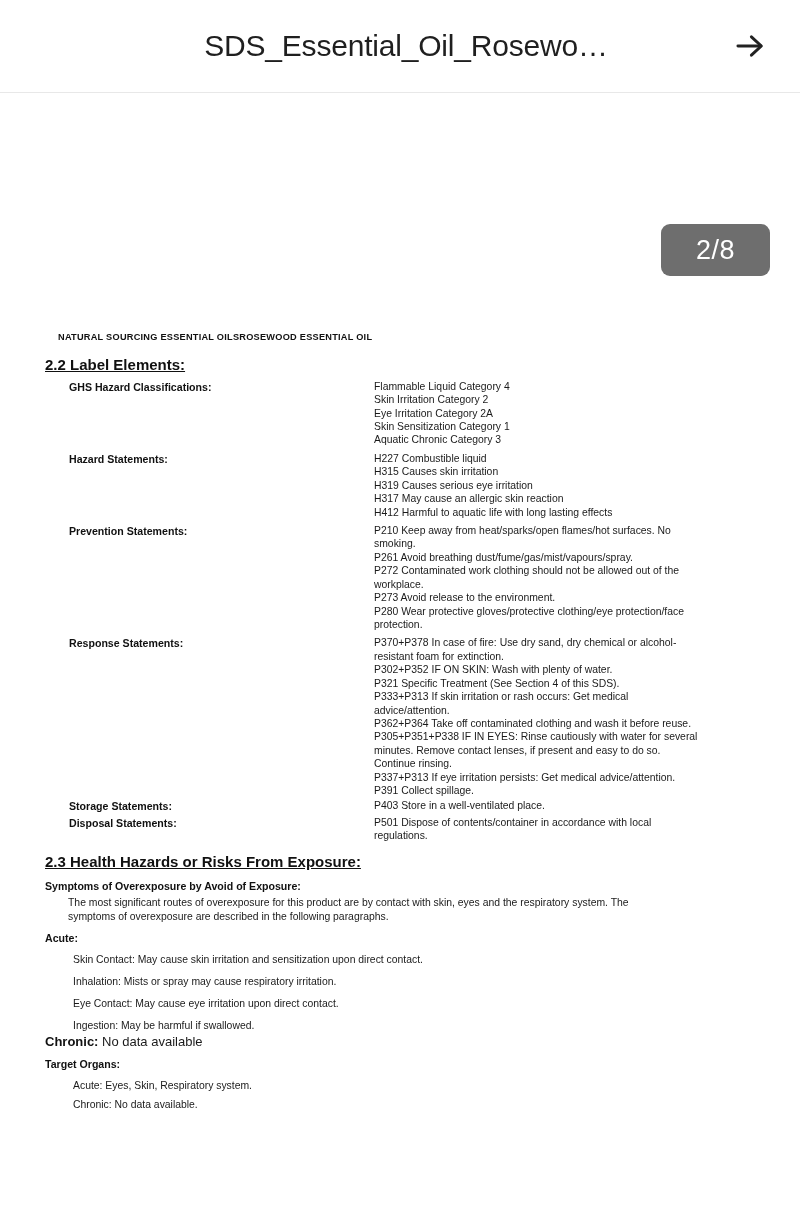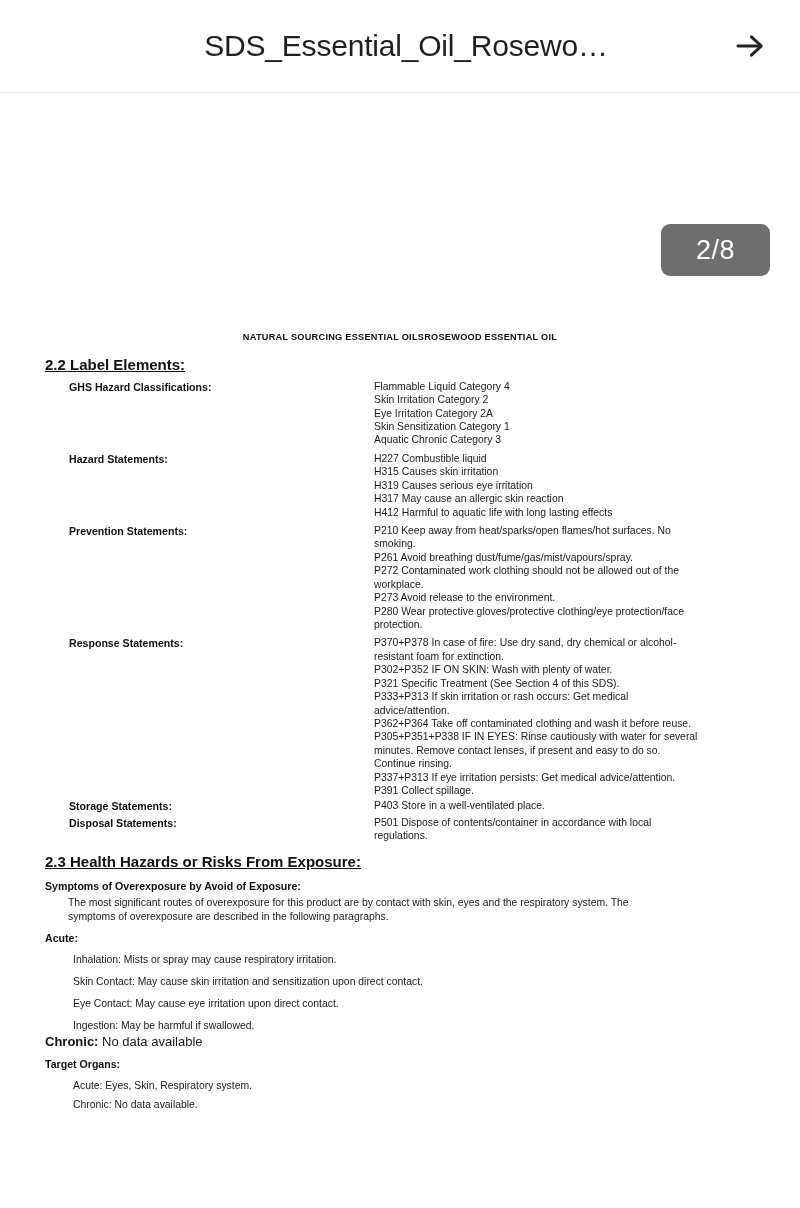--- a/index.html
+++ b/index.html
@@ -81,21 +81,21 @@
     padding: 0;
     color: #1a1a1a;
   }
 
   .doc-header {
     position: absolute;
     top: 239px;
     left: 0;
     width: 800px;
     display: flex;
-    justify-content: center;
+    justify-content: flex-start;
     padding: 0 58px 0 58px;
     font-size: 9.2px;
     font-weight: bold;
     letter-spacing: 0.25px;
     color: #111;
   }
 
   .body-wrap {
     position: absolute;
     top: 262px;
@@ -260,22 +260,22 @@
       </div>
 
       <div class="sec-head gap">2.3 Health Hazards or Risks From Exposure:</div>
 
       <div class="subhead">Symptoms of Overexposure by Avoid of Exposure:</div>
 
       <div class="para">The most significant routes of overexposure for this product are by contact with skin, eyes and the respiratory system. The symptoms of overexposure are described in the following paragraphs.</div>
 
       <div class="subhead">Acute:</div>
 
+      <div class="indent-line">Skin Contact: May cause skin irritation and sensitization upon direct contact.</div>
       <div class="indent-line">Inhalation: Mists or spray may cause respiratory irritation.</div>
-      <div class="indent-line">Skin Contact: May cause skin irritation and sensitization upon direct contact.</div>
       <div class="indent-line">Eye Contact: May cause eye irritation upon direct contact.</div>
       <div class="indent-line">Ingestion: May be harmful if swallowed.</div>
 
       <div class="inline-bold">
         <b>Chronic:</b><span> No data available</span>
       </div>
 
       <div class="subhead">Target Organs:</div>
 
       <div class="indent-line">Acute: Eyes, Skin, Respiratory system.</div>

